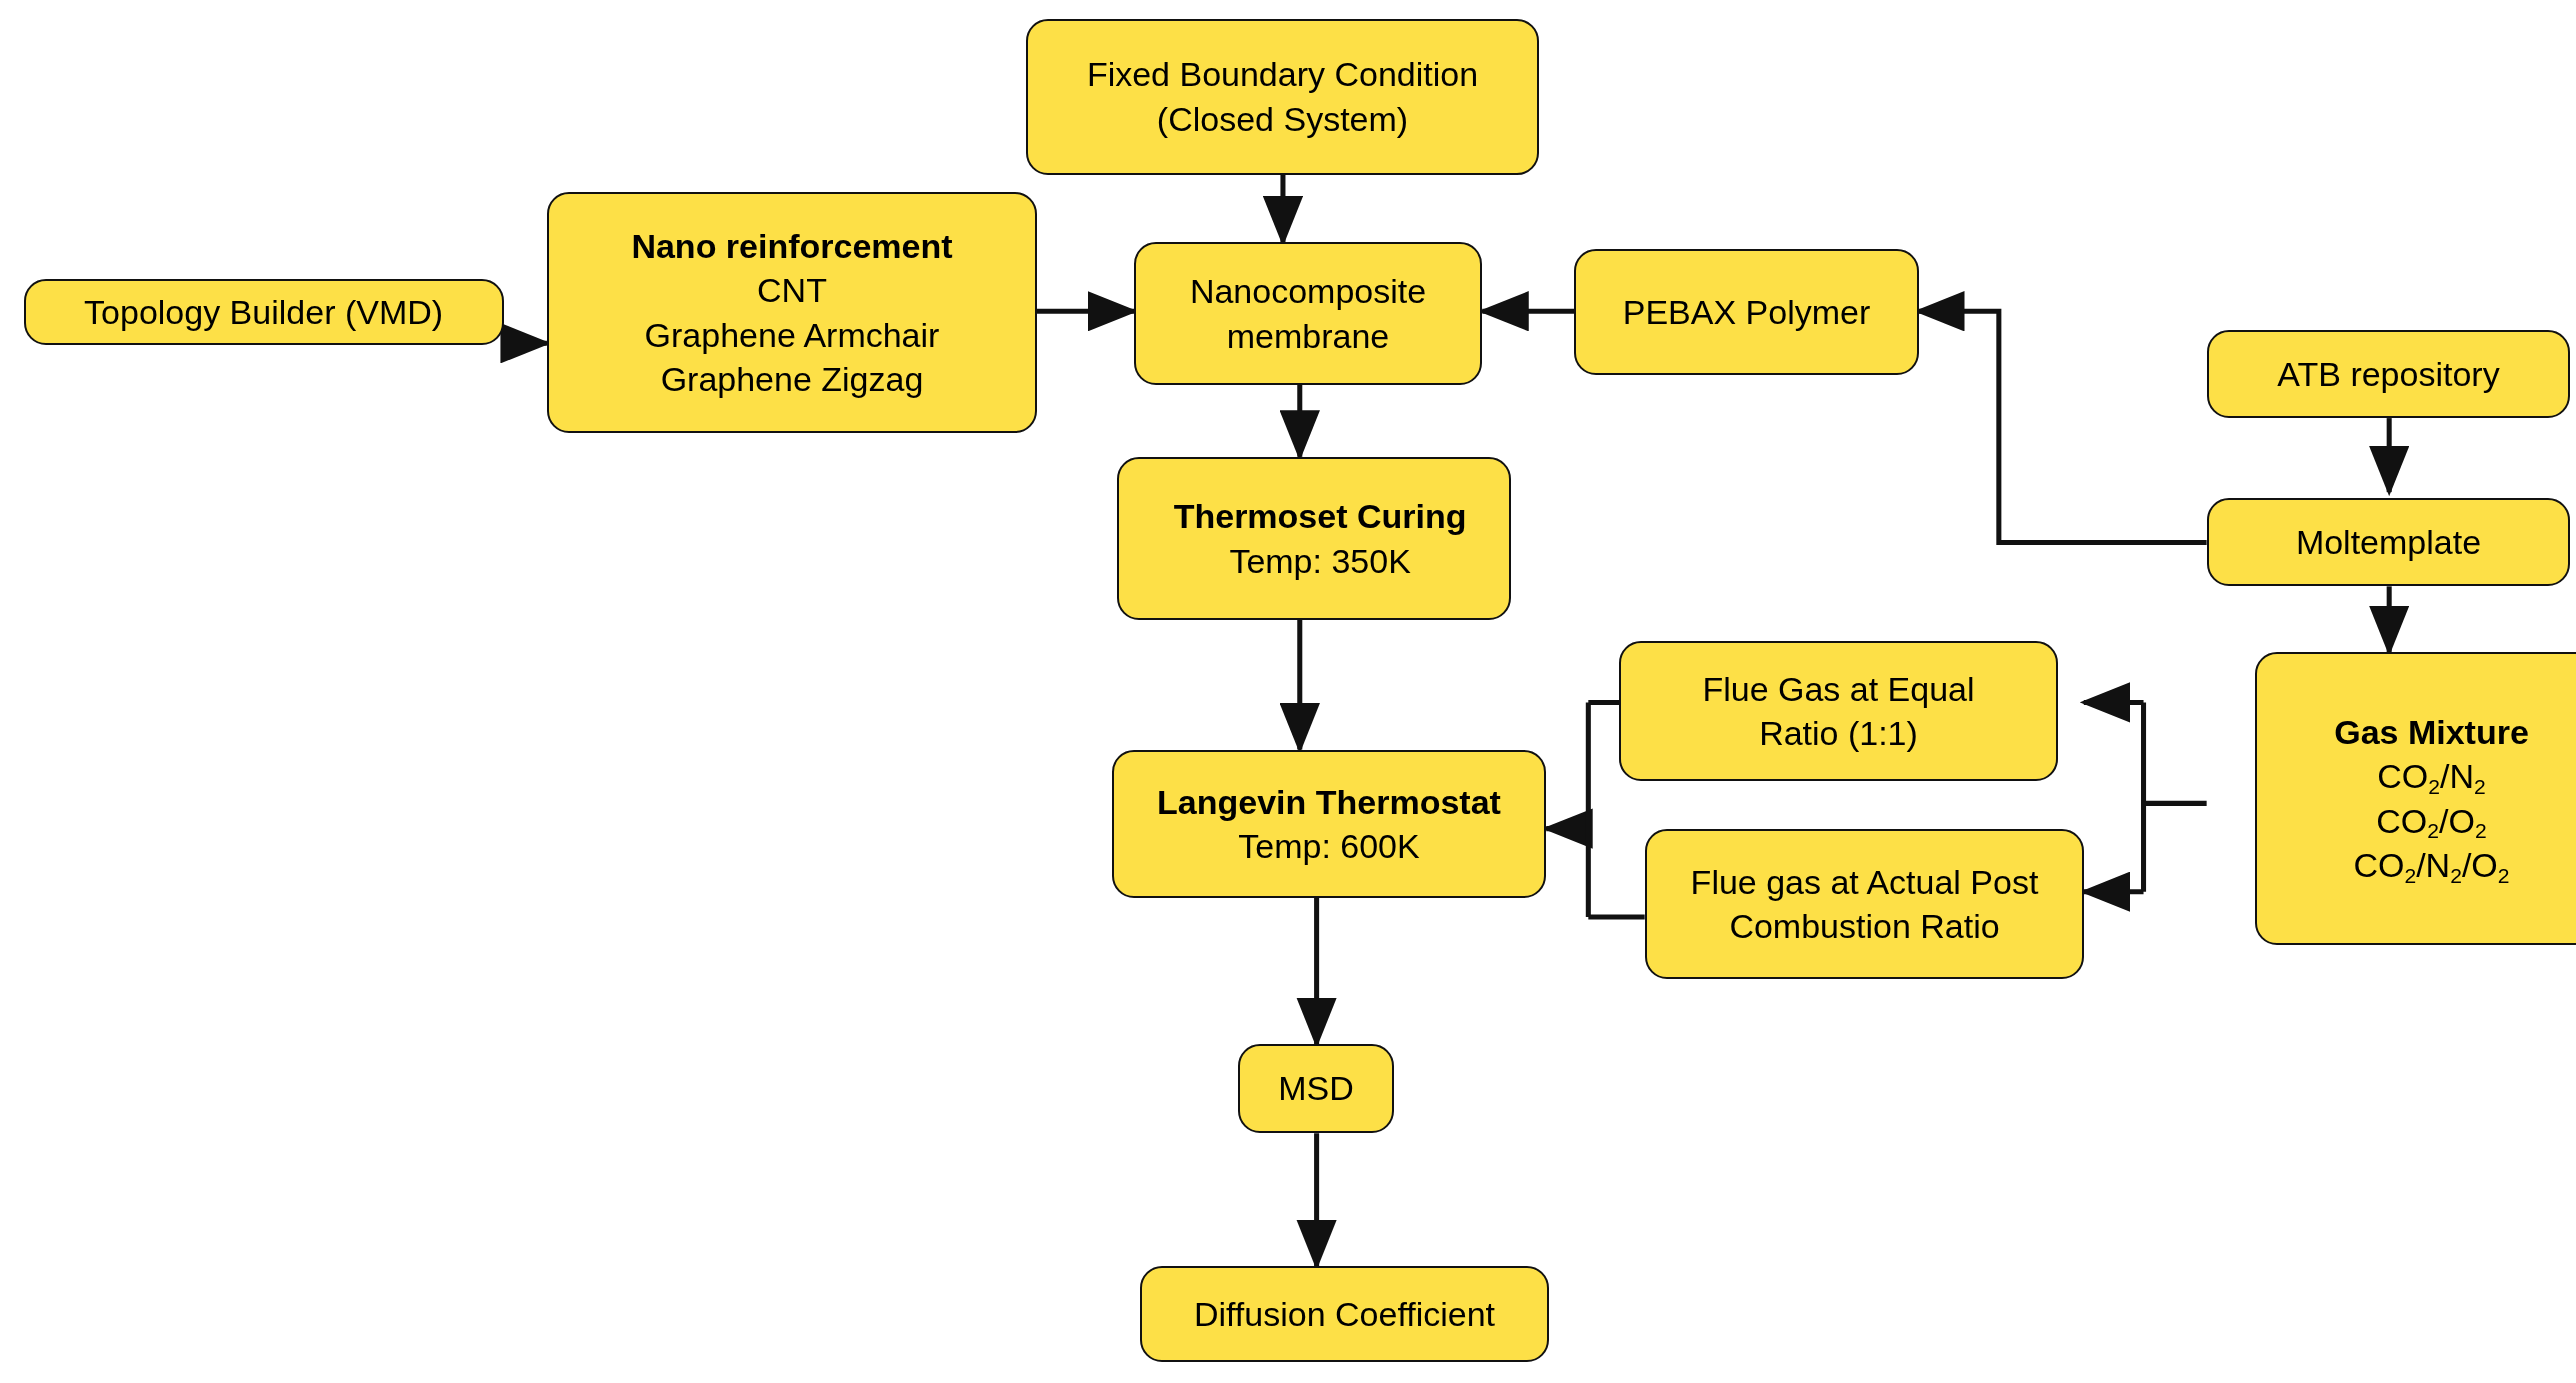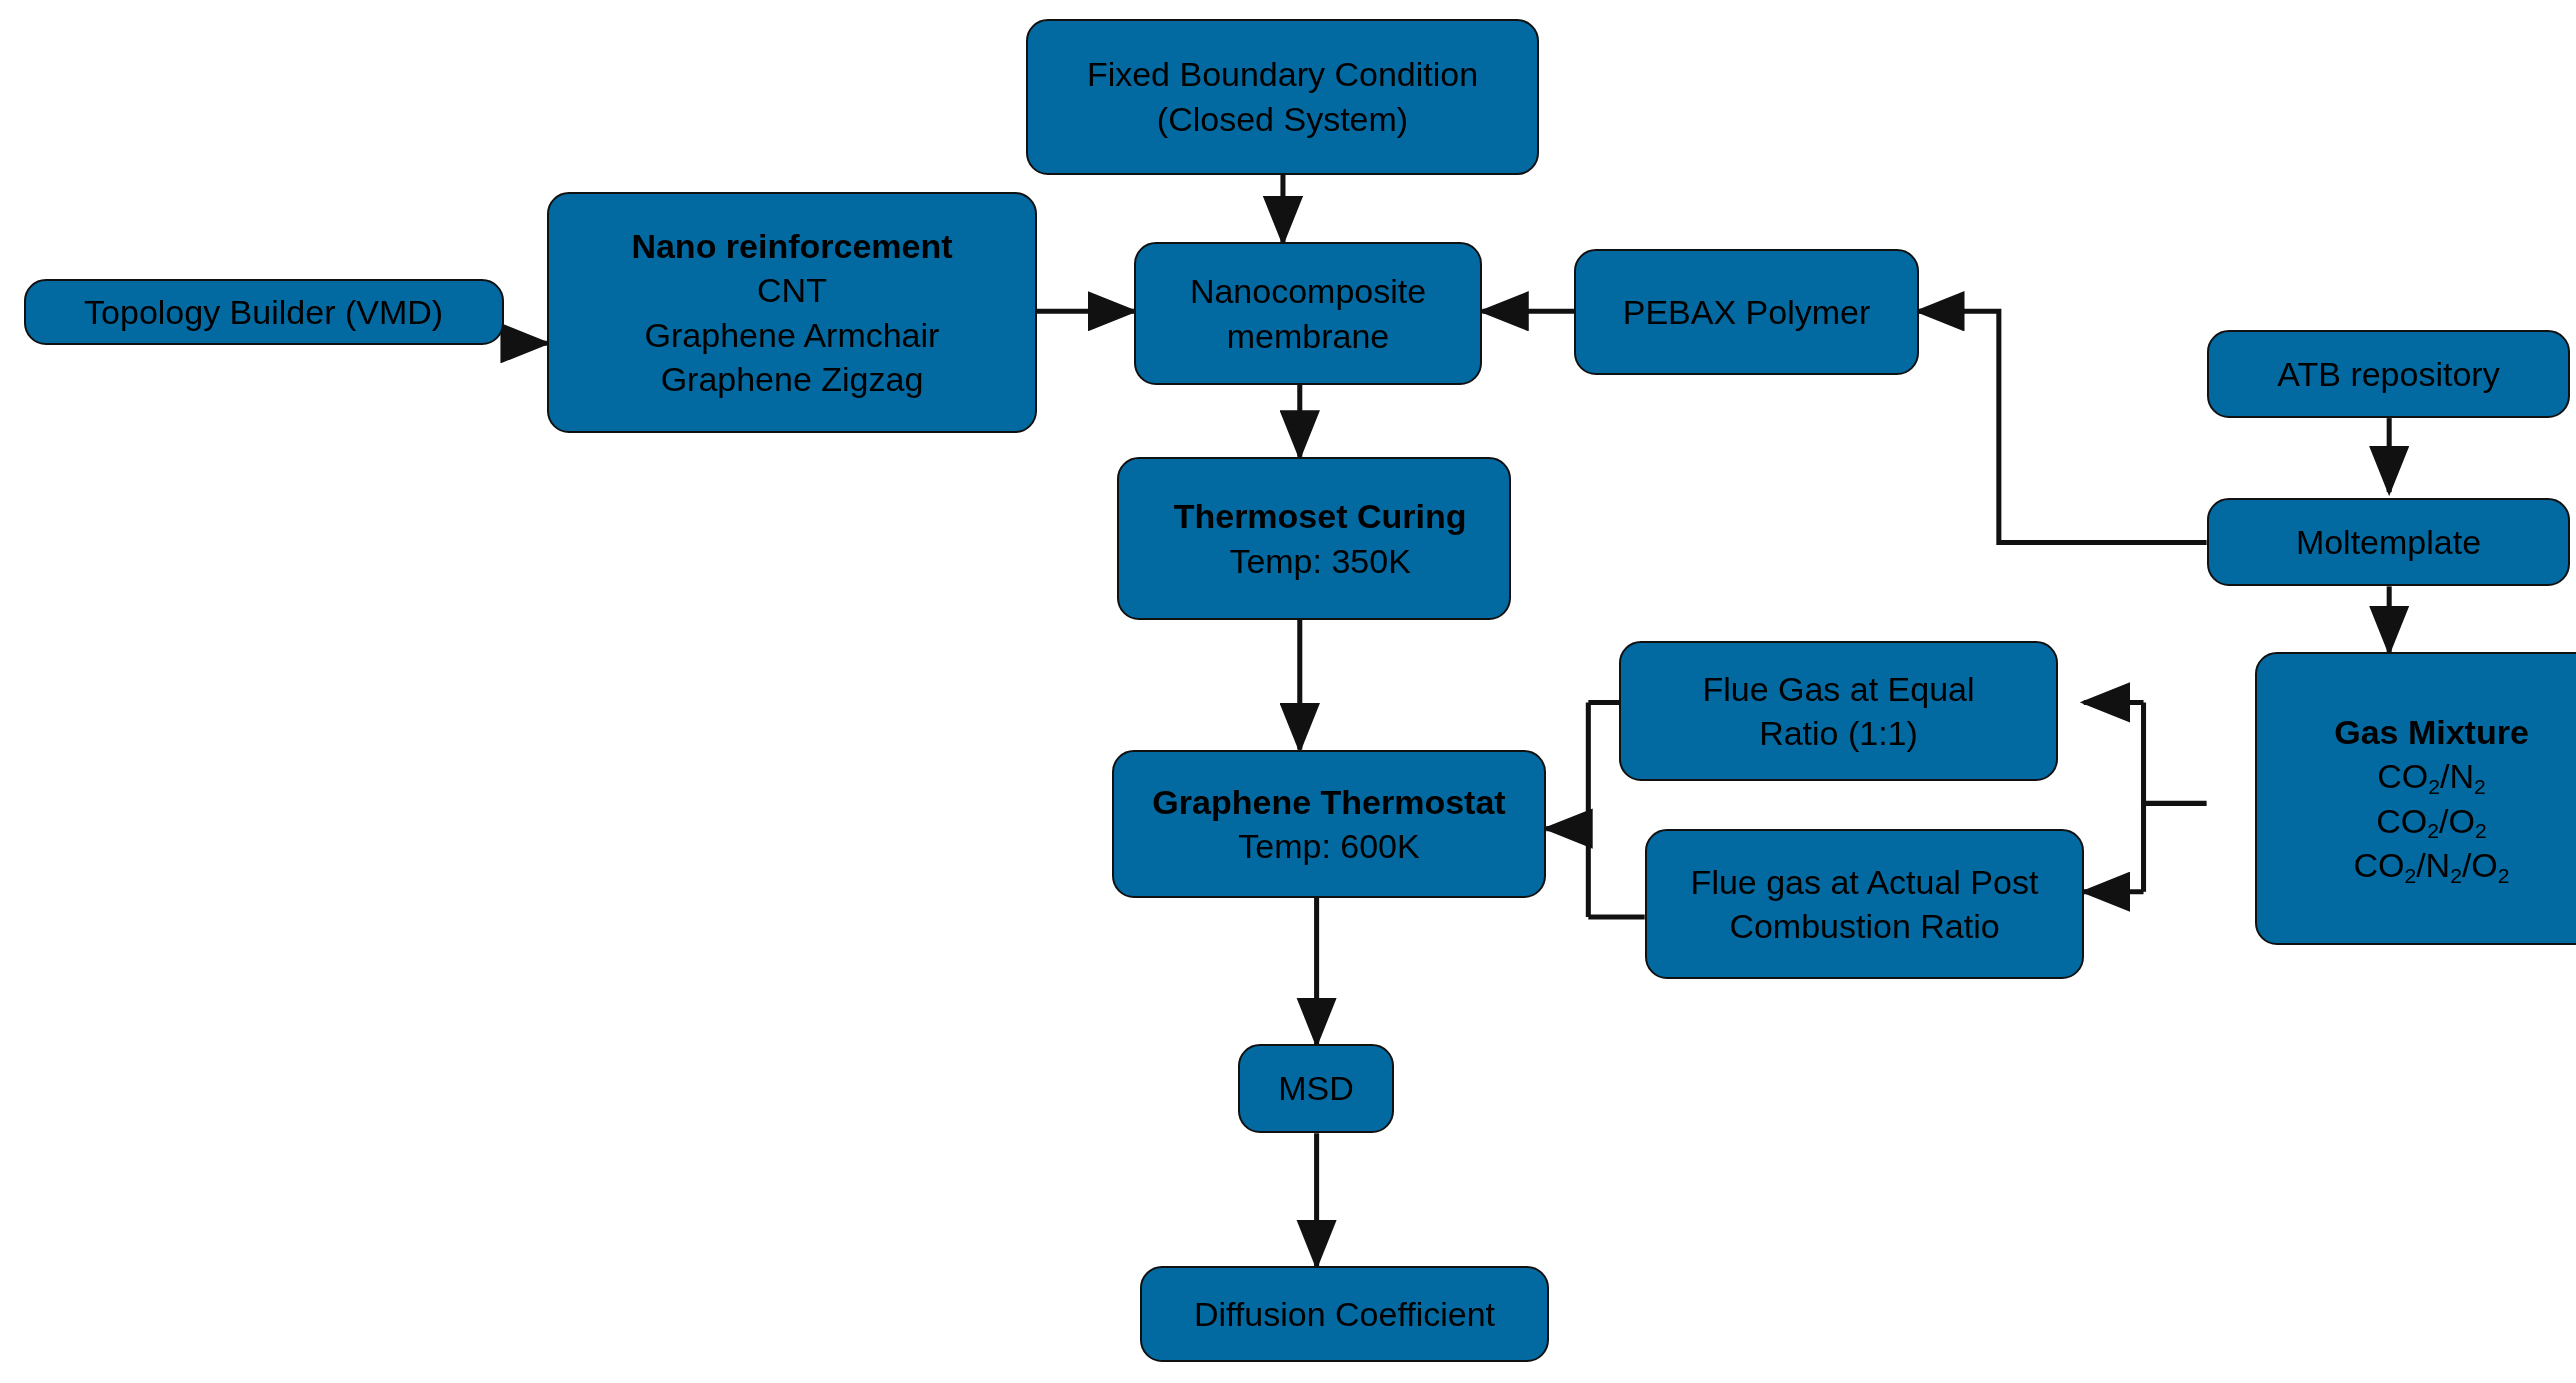--- a/index.html
+++ b/index.html
@@ -23,21 +23,21 @@
     position: absolute;
     left: 0;
     top: 0;
     width: 2576px;
     height: 1383px;
     pointer-events: none;
   }
   .node {
     position: absolute;
     box-sizing: border-box;
-    background: #0369a1;
+    background: #fde047;
     border: 2.5px solid #111111;
     border-radius: 22px;
     display: flex;
     flex-direction: column;
     align-items: center;
     justify-content: center;
     text-align: center;
     padding: 3.4px 11.8px;
     line-height: 1.30;
     font-size: 34px;
@@ -150,21 +150,21 @@
     <span class="line">Flue Gas  at Equal</span>
     <span class="line">Ratio (1:1)</span>
   </div>
 
   <div class="node" style="left:1645px; top:829px; width:439px; height:150px;">
     <span class="line">Flue gas at Actual Post</span>
     <span class="line">Combustion Ratio</span>
   </div>
 
   <div class="node" style="left:1112px; top:750px; width:434px; height:148px;">
-    <span class="line bold">Graphene Thermostat</span>
+    <span class="line bold">Langevin Thermostat</span>
     <span class="line">Temp: 600K</span>
   </div>
 
   <div class="node" style="left:1238px; top:1044px; width:156px; height:89px;">
     <span class="line">MSD</span>
   </div>
 
   <div class="node" style="left:1140px; top:1266px; width:409px; height:96px;">
     <span class="line">Diffusion Coefficient</span>
   </div>

